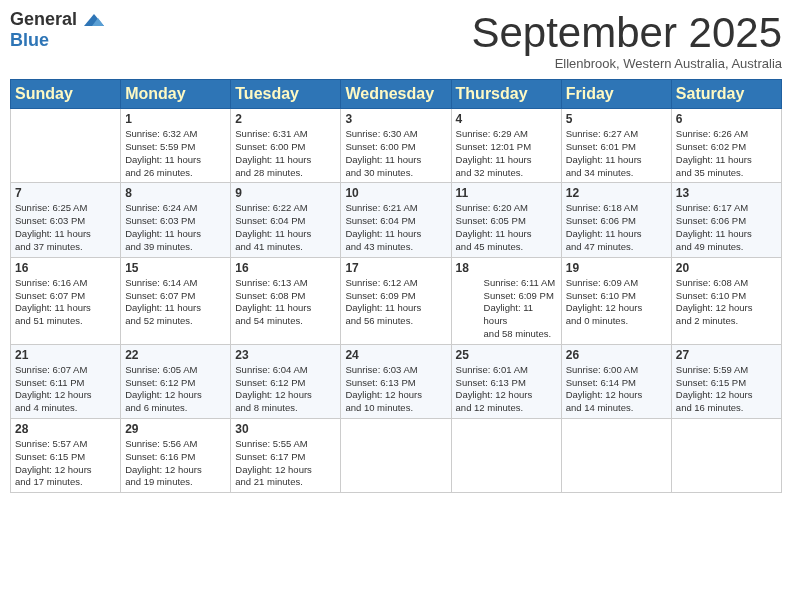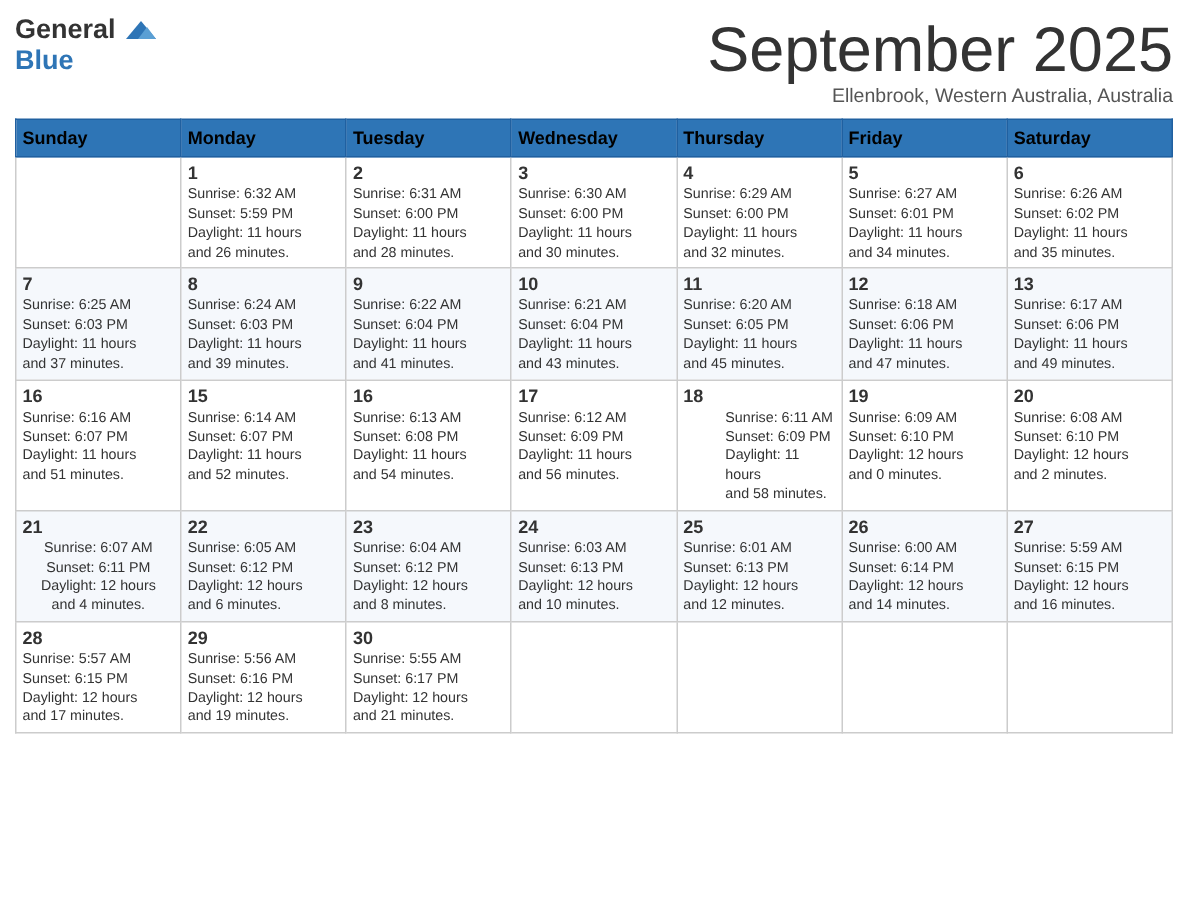--- a/index.html
+++ b/index.html
@@ -41,22 +41,22 @@
       font-size: 13px;
       color: #555;
     }
     .calendar {
       width: 100%;
       border-collapse: collapse;
       border: 1px solid #ccc;
     }
     .calendar th {
       background-color: #2e75b6;
-      color: #000000;
-      font-size: 12px;
+      color: #fef9c3;
+      font-size: 16px;
       font-weight: bold;
       padding: 5px 4px;
       text-align: left;
       border: 1px solid #2060a0;
     }
     .calendar td {
       vertical-align: top;
       border: 1px solid #ccc;
       padding: 3px 4px;
       width: calc(100% / 7);
@@ -136,21 +136,21 @@
         <td>
           <span class="day-num">3</span>
           <div class="day-info" style="white-space: pre-line;">Sunrise: 6:30 AM
 Sunset: 6:00 PM
 Daylight: 11 hours
 and 30 minutes.</div>
         </td>
         <td>
           <span class="day-num">4</span>
           <div class="day-info" style="white-space: pre-line;">Sunrise: 6:29 AM
-Sunset: 6:00 PM
+Sunset: 12:01 PM
 Daylight: 11 hours
 and 32 minutes.</div>
         </td>
         <td>
           <span class="day-num">5</span>
           <div class="day-info" style="white-space: pre-line;">Sunrise: 6:27 AM
 Sunset: 6:01 PM
 Daylight: 11 hours
 and 34 minutes.</div>
         </td>
@@ -260,21 +260,21 @@
           <span class="day-num">20</span>
           <div class="day-info" style="white-space: pre-line;">Sunrise: 6:08 AM
 Sunset: 6:10 PM
 Daylight: 12 hours
 and 2 minutes.</div>
         </td>
       </tr>
       <tr>
         <td>
           <span class="day-num">21</span>
-          <div class="day-info" style="white-space: pre-line; text-align: center;">Sunrise: 6:07 AM
+          <div class="day-info" style="white-space: pre-line;">Sunrise: 6:07 AM
 Sunset: 6:11 PM
 Daylight: 12 hours
 and 4 minutes.</div>
         </td>
         <td>
           <span class="day-num">22</span>
           <div class="day-info" style="white-space: pre-line;">Sunrise: 6:05 AM
 Sunset: 6:12 PM
 Daylight: 12 hours
 and 6 minutes.</div>

